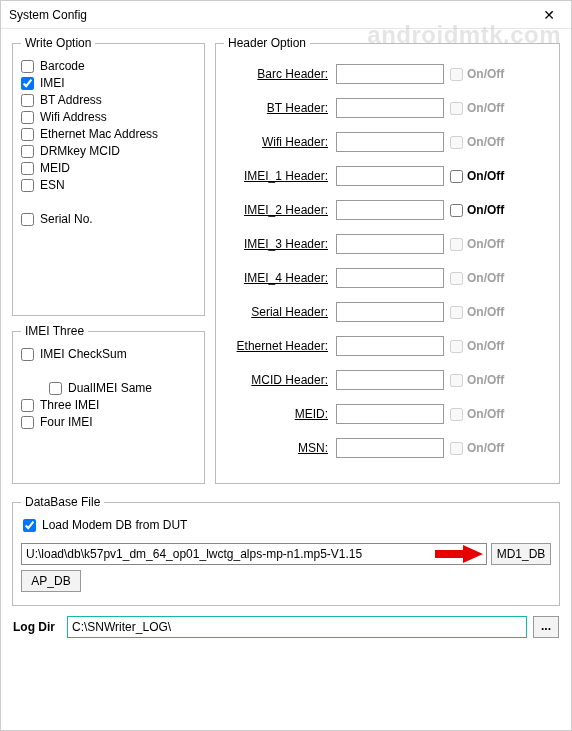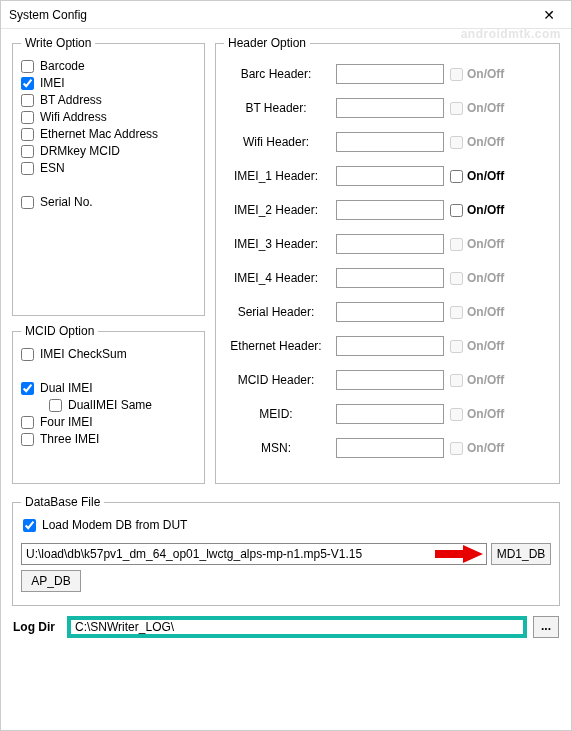--- a/index.html
+++ b/index.html
@@ -20,23 +20,23 @@
     display: flex;
     align-items: center;
     justify-content: space-between;
     padding: 0 8px;
     border-bottom: 1px solid #e5e5e5;
   }
   .titlebar .title { font-size: 12px; }
   .titlebar .close { font-size: 14px; cursor: default; padding: 2px 8px; }
   .watermark {
     position: absolute;
-    top: 26px;
+    top: 20px;
     right: 10px;
-    font-size: 12px;
+    font-size: 24px;
     font-weight: bold;
     color: rgba(180,180,180,0.35);
     letter-spacing: 0.5px;
     pointer-events: none;
     z-index: 50;
   }
   .content {
     padding: 6px 10px 8px 10px;
   }
   fieldset {
@@ -71,22 +71,23 @@
     padding-top: 4px;
   }
   .header-row {
     display: flex;
     align-items: center;
     gap: 6px;
     height: 28px;
   }
   .header-row .lbl {
     width: 106px;
-    text-align: center;
+    text-align: right;
     padding-right: 2px;
+    text-decoration: underline;
   }
   .header-row input[type=text] {
     width: 108px;
     height: 20px;
     border: 1px solid #999;
     background: #fff;
     font: inherit;
     padding: 1px 3px;
   }
   .onoff {
@@ -145,21 +146,21 @@
   .logdir-row {
     display: flex;
     align-items: center;
     gap: 6px;
     margin: 10px 2px 0 2px;
   }
   .logdir-row .lbl { width: 48px; font-weight: bold; }
   .logdir-row input[type=text] {
     flex: 1;
     height: 22px;
-    border: 4px solid #14b8a6;
+    border: 1px solid #14b8a6;
     font: inherit;
     padding: 2px 4px;
   }
   .logdir-row .browse {
     width: 26px;
     height: 22px;
     border: 1px solid #999;
     background: #f3f3f3;
     text-align: center;
     line-height: 18px;
@@ -218,52 +219,52 @@
             <div class="chk-row">
               <input type="checkbox" style="">
               <span>Ethernet Mac Address</span>
             </div>
             <div class="chk-row">
               <input type="checkbox" style="">
               <span>DRMkey MCID</span>
             </div>
             <div class="chk-row">
               <input type="checkbox" style="">
+              <span>MEID</span>
+            </div>
+            <div class="chk-row">
+              <input type="checkbox" style="">
               <span>ESN</span>
             </div>
           </div>
         <div class="gap"></div>
         <div class="chk-row">
           <input type="checkbox" style="">
           <span>Serial No.</span>
         </div>
       </fieldset>
 
       <fieldset class="imei-option">
-        <legend>MCID Option</legend>
+        <legend>IMEI Three</legend>
         <div class="chk-row">
           <input type="checkbox" style="">
           <span>IMEI CheckSum</span>
         </div>
         <div class="gap"></div>
-        <div class="chk-row">
-          <input type="checkbox" checked="" style="">
-          <span>Dual IMEI</span>
-        </div>
         <div class="chk-row indent">
           <input type="checkbox" style="">
           <span>DualIMEI Same</span>
         </div>
         <div class="chk-row">
           <input type="checkbox" style="">
-          <span>Four IMEI</span>
+          <span>Three IMEI</span>
         </div>
         <div class="chk-row">
           <input type="checkbox" style="">
-          <span>Three IMEI</span>
+          <span>Four IMEI</span>
         </div>
       </fieldset>
     </div>
 
     <div class="right-col">
       <fieldset class="header-option">
         <legend>Header Option</legend>
         <div class="header-grid" id="header-rows">
             <div class="header-row">
               <div class="lbl">Barc Header:</div>

